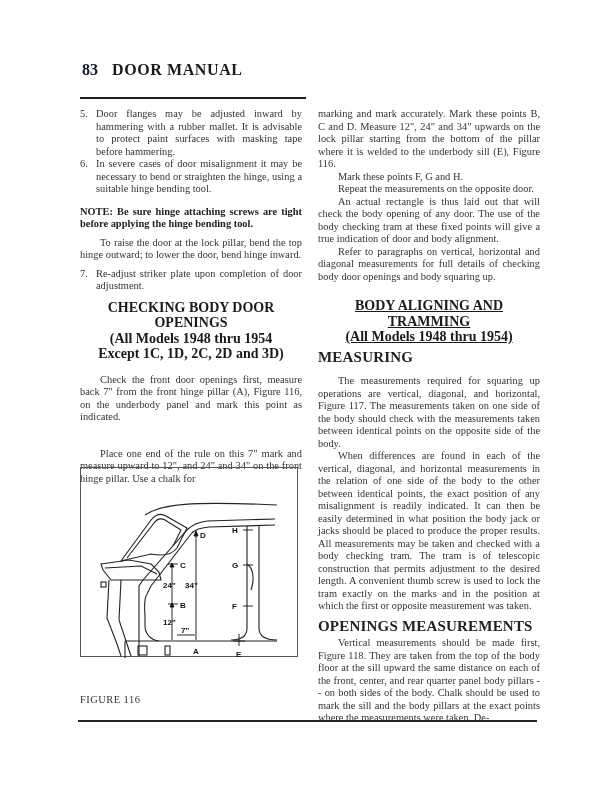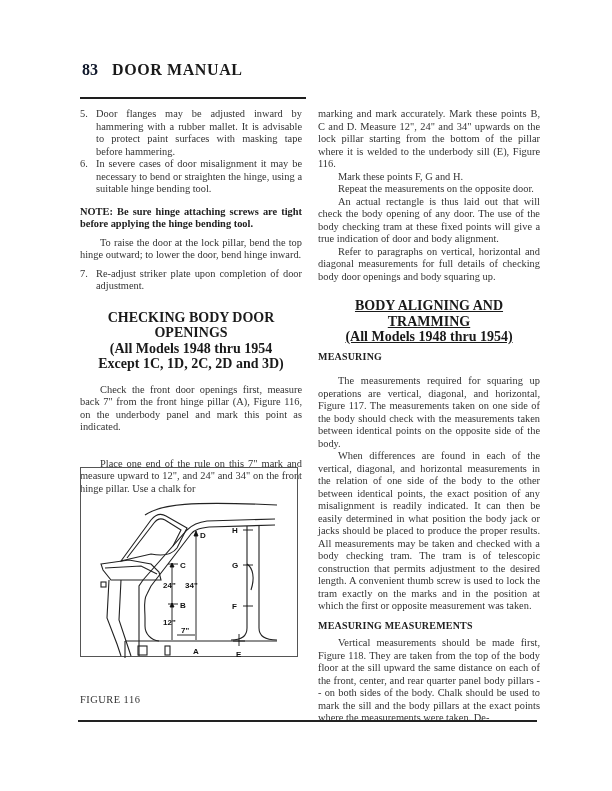--- a/index.html
+++ b/index.html
@@ -16,21 +16,21 @@
   .col { position: absolute; font-family: "Liberation Serif", serif; font-size: 10.4px; line-height: 12.5px; color: #333; }
   .col.left { left: 80px; top: 108px; width: 222px; }
   .col.right { left: 318px; top: 108px; width: 222px; }
   .col p { margin: 0; text-align: justify; }
   .ind { text-indent: 20px; }
   .li { display: flex; }
   .li .n { width: 16px; flex: none; }
   .li .t { flex: 1; text-align: justify; }
   .note { font-weight: bold; color: #222; font-family: "Liberation Serif", serif; }
   .heading { text-align: center !important; font-weight: bold; font-size: 14px; line-height: 15.5px; color: #1a1a1a; font-family: "Liberation Serif", serif; }
-  .subhead { font-weight: bold; font-size: 10px; color: #222; letter-spacing: 0.2px; }
+  .subhead { font-weight: bold; font-size: 15px; color: #222; letter-spacing: 0.2px; }
 
   .figure { position: absolute; left: 80px; top: 467px; width: 218px; height: 190px; border: 1px solid #555; box-sizing: border-box; }
   .figure svg { position: absolute; left: 0; top: 0; }
   .fig-caption { position: absolute; left: 80px; top: 694px; width: 218px; text-align: left;
         font-family: "Liberation Serif", serif; font-size: 10.4px; color: #333; letter-spacing: 0.5px; }
   .lbl { font-family: "Liberation Sans", sans-serif; font-weight: bold; font-size: 8px; fill: #111; }
 </style>
 </head>
 <body>
 
@@ -48,21 +48,21 @@
   <div class="li">
     <span class="n">6.</span>
     <span class="t">In severe cases of door misalignment it may be necessary to bend or straighten the hinge, using a suitable hinge bending tool.</span>
   </div>
   <p class="note" style="margin-top:10px;">NOTE: Be sure hinge attaching screws are tight before applying the hinge bending tool.</p>
   <p class="ind" style="margin-top:6px;">To raise the door at the lock pillar, bend the top hinge outward; to lower the door, bend hinge inward.</p>
   <div class="li" style="margin-top:6px;">
     <span class="n">7.</span>
     <span class="t">Re-adjust striker plate upon completion of door adjustment.</span>
   </div>
-  <p class="heading" style="margin-top:17px;">
+  <p class="heading" style="margin-top:7px;">
     <span>CHECKING BODY DOOR OPENINGS</span><br>
     <span>(All Models 1948 thru 1954</span><br>
     <span>Except 1C, 1D, 2C, 2D and 3D)</span>
   </p>
   <p class="ind" style="margin-top:12px;">Check the front door openings first, measure back 7" from the front hinge pillar (A), Figure 116, on the underbody panel and mark this point as indicated.</p>
   <p class="ind" style="margin-top:24px;">Place one end of the rule on this 7" mark and measure upward to 12", and 24" and 34" on the front hinge pillar. Use a chalk for</p>
 </div>
 
 <div class="figure">
   <svg width="218" height="190" viewBox="0 0 218 190">
@@ -137,17 +137,17 @@
   <p class="ind">Repeat the measurements on the opposite door.</p>
   <p class="ind">An actual rectangle is thus laid out that will check the body opening of any door. The use of the body checking tram at these fixed points will give a true indication of door and body alignment.</p>
   <p class="ind">Refer to paragraphs on vertical, horizontal and diagonal measurements for full details of checking body door openings and body squaring up.</p>
   <p class="heading" style="margin-top:15px;text-decoration:underline;">
     <span>BODY ALIGNING AND TRAMMING</span><br>
     <span>(All Models 1948 thru 1954)</span>
   </p>
   <p class="subhead" style="margin-top:6px;">MEASURING</p>
   <p class="ind" style="margin-top:12px;">The measurements required for squaring up operations are vertical, diagonal, and horizontal, Figure 117. The measurements taken on one side of the body should check with the measurements taken between identical points on the opposite side of the body.</p>
   <p class="ind">When differences are found in each of the vertical, diagonal, and horizontal measurements in the relation of one side of the body to the other between identical points, the exact position of any misalignment is readily indicated. It can then be easily determined in what position the body jack or jacks should be placed to produce the proper results. All measurements may be taken and checked with a body checking tram. The tram is of telescopic construction that permits adjustment to the desired length. A convenient thumb screw is used to lock the tram exactly on the marks and in the position at which the first or opposite measurement was taken.</p>
-  <p class="subhead" style="margin-top:7px;">MEASURING MEASUREMENTS</p>
+  <p class="subhead" style="margin-top:7px;">OPENINGS MEASUREMENTS</p>
   <p class="ind" style="margin-top:5px;">Vertical measurements should be made first, Figure 118. They are taken from the top of the body floor at the sill upward the same distance on each of the front, center, and rear quarter panel body pillars -- on both sides of the body. Chalk should be used to mark the sill and the body pillars at the exact points where the measurements were taken. De-</p>
 </div>
 
 <div class="rule-bottom"></div>
 
 </body></html>

